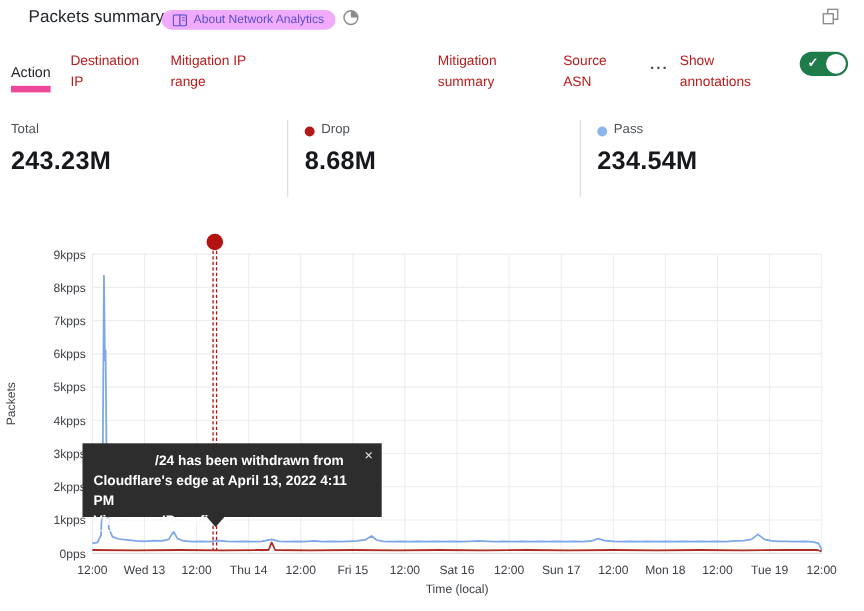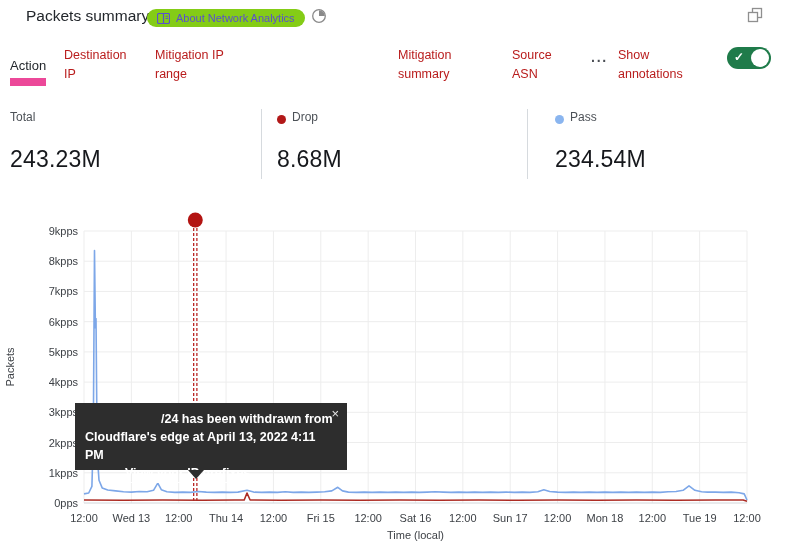--- a/index.html
+++ b/index.html
@@ -2,49 +2,49 @@
 <html><head>
 <meta charset="utf-8">
 <style>
   html,body{margin:0;padding:0;background:#fff;}
   .panel{position:relative;width:785px;height:555px;background:#fff;overflow:hidden;
          font-family:"Liberation Sans", sans-serif;color:#23272c;}
 
   
   .title{position:absolute;left:10px;top:7px;font-size:15.5px;font-weight:400;color:#23272c;margin-left:16px;}
   .badge{position:absolute;left:147px;top:9px;display:inline-flex;align-items:center;gap:6px;
-         background:#84cc16;color:#5a50cd;font-size:11px;padding:3px 10px;border-radius:10px;cursor:pointer;}
+         background:#f0abfc;color:#5a50cd;font-size:11px;padding:3px 10px;border-radius:10px;cursor:pointer;}
   .clock-btn{position:absolute;left:311px;top:8px;cursor:pointer;}
   .popout-btn{position:absolute;left:747px;top:7px;cursor:pointer;}
 
   
   .tab{position:absolute;font-size:12.5px;color:#b91c1c;line-height:19px;cursor:pointer;}
-  .tab.active{font-size:13px;border-bottom:8px solid #ec4899;padding-bottom:3px;color:#23272c;}
+  .tab.active{font-size:13px;border-bottom:6px solid #ec4899;padding-bottom:3px;color:#23272c;}
   .more-dots{position:absolute;left:591px;top:53px;font-size:14px;font-weight:700;color:#4a4e54;
              letter-spacing:1px;cursor:pointer;}
   .toggle{position:absolute;left:727px;top:47px;width:44px;height:22px;border-radius:11px;
           background:#1f7b4a;cursor:pointer;}
   .toggle .check{position:absolute;left:7px;top:3px;color:#fff;font-size:12px;font-weight:700;}
   .toggle .knob{position:absolute;right:2px;top:2px;width:18px;height:18px;border-radius:50%;background:#fff;}
 
   
   .stat{position:absolute;top:110px;}
   .stat-label{display:flex;align-items:flex-end;gap:6px;font-size:12px;color:#4c5157;}
   .dot{width:9px;height:9px;border-radius:50%;}
-  .stat-value{margin-top:22px;font-size:23px;font-weight:400;color:#16181c;letter-spacing:.2px;}
+  .stat-value{margin-top:9px;font-size:23px;font-weight:700;color:#16181c;letter-spacing:.2px;}
   .vdiv{position:absolute;top:109px;width:1px;height:70px;background:#d6dade;}
 
   
   .chart-svg{position:absolute;left:0;top:205px;}
 
   
   .tooltip{position:absolute;left:75px;top:403px;width:272px;height:67px;background:#2d2d2d;color:#fff;
            font-size:12.5px;font-weight:700;line-height:18px;padding:7px 10px;box-sizing:border-box;z-index:5;}
-  .tooltip-line1{margin-left:76px;}
-  .tooltip-link{display:inline-block;border-bottom:1px solid #fff;cursor:pointer;margin-left:40px;}
+  .tooltip-line1{margin-left:56px;}
+  .tooltip-link{display:inline-block;border-bottom:1px solid #fff;cursor:pointer;}
   .tooltip-close{position:absolute;top:2px;right:8px;font-size:13px;font-weight:400;color:#e6e6e6;cursor:pointer;}
   .tooltip-caret{position:absolute;left:113px;bottom:-9px;width:0;height:0;
                  border-left:8px solid transparent;border-right:8px solid transparent;border-top:9px solid #2d2d2d;}
 </style>
 </head>
 <body>
 
 <div class="panel">
 
   <div class="title">Packets summary</div>
@@ -95,21 +95,21 @@
   </div>
   <div class="vdiv" style="left:261px;"></div>
   <div class="stat" style="left:277px;">
     <div class="stat-label">
       <span class="dot" style="background: rgb(178, 24, 24);"></span>
       <span>Drop</span>
     </div>
     <div class="stat-value">8.68M</div>
   </div>
   <div class="vdiv" style="left:527px;"></div>
-  <div class="stat" style="left:555px;">
+  <div class="stat" style="left:543px;">
     <div class="stat-label">
       <span class="dot" style="background: rgb(138, 181, 239);"></span>
       <span>Pass</span>
     </div>
     <div class="stat-value">234.54M</div>
   </div>
 
   <svg id="chart-svg" class="chart-svg" width="785" height="350" viewBox="0 0 785 350">
       <line x1="84" y1="26" x2="84" y2="298" stroke="#ededed" stroke-width="1"></line>
       <text x="84" y="317" text-anchor="middle" font-family="&quot;Liberation Sans&quot;, sans-serif" font-size="11px" fill="#3d4146">12:00</text>

